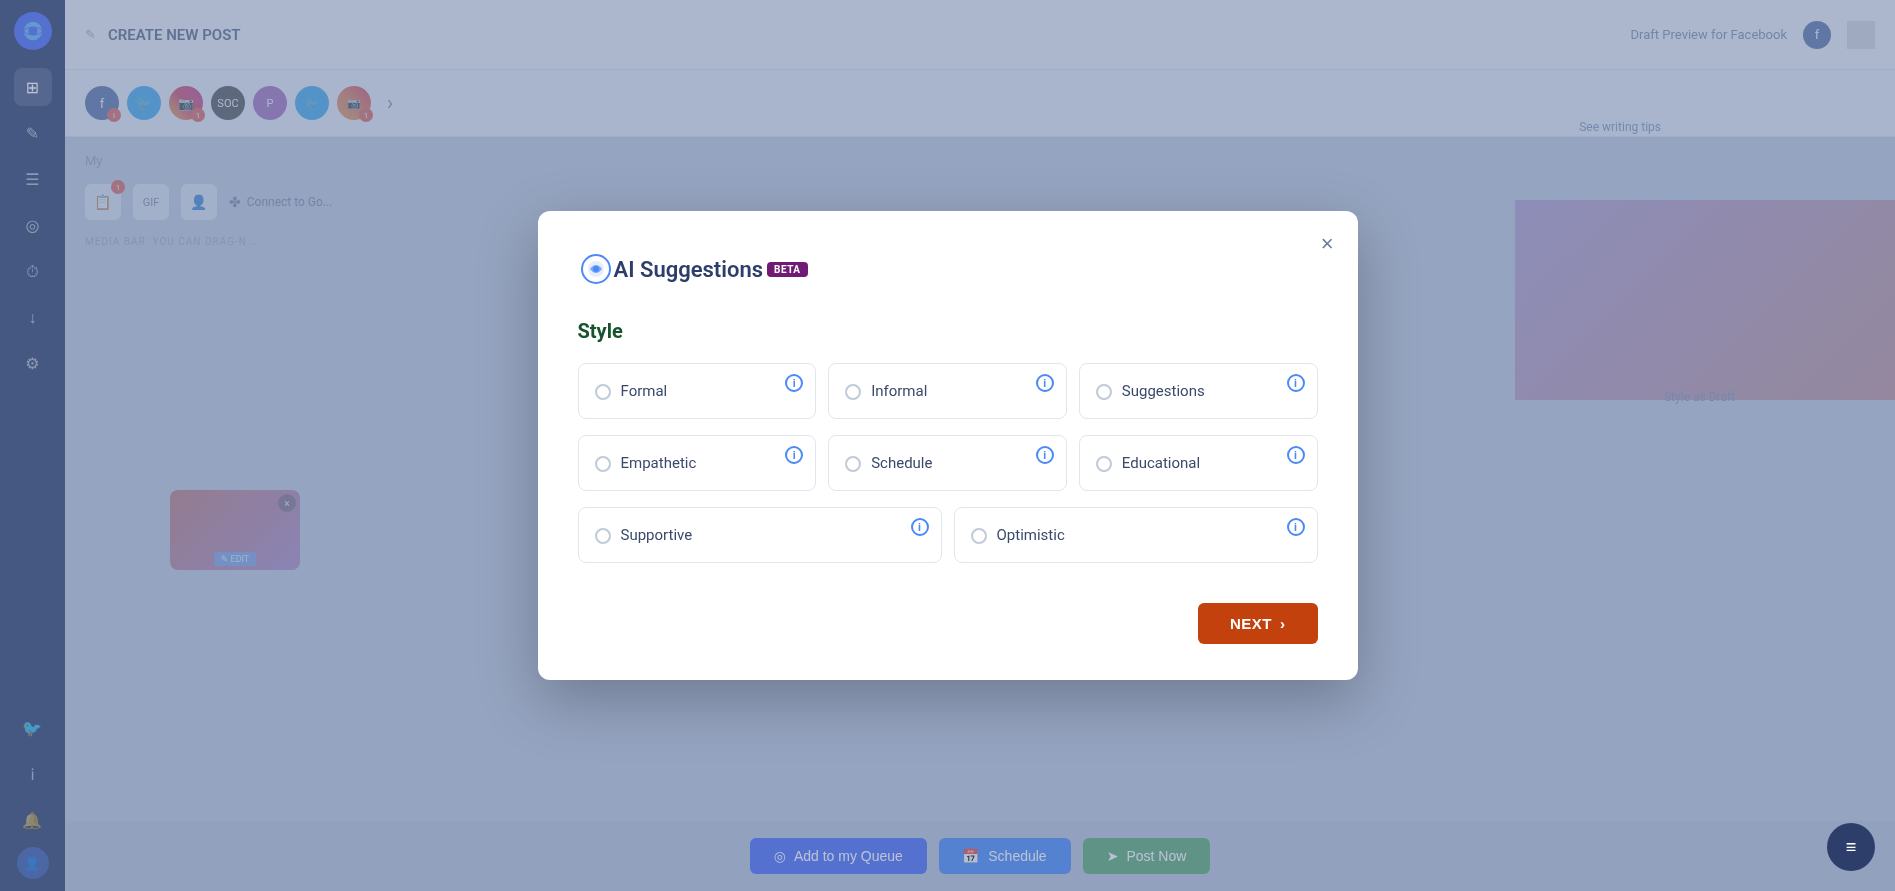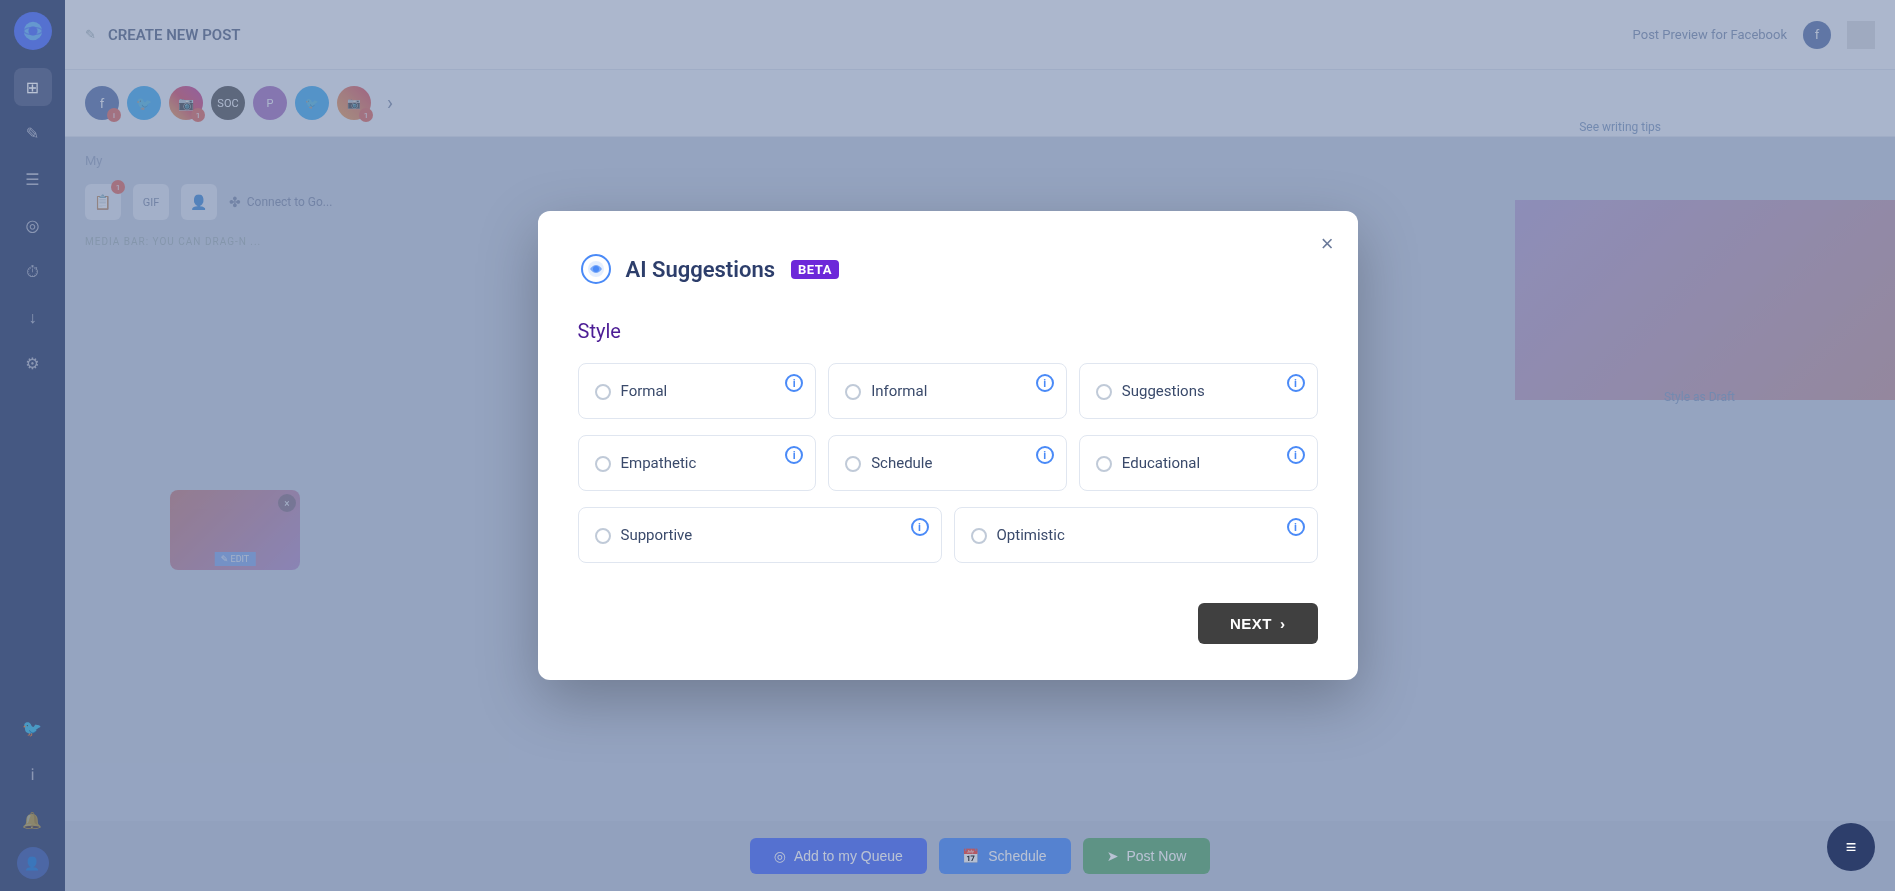--- a/index.html
+++ b/index.html
@@ -152,43 +152,42 @@
       max-width: 95vw;
       padding: 40px 40px 36px;
       position: relative;
       box-shadow: 0 20px 60px rgba(0,0,0,0.25);
       z-index: 11;
     }
 
     .modal-header {
       display: flex;
       align-items: center;
-      gap: 12px;
       margin-bottom: 32px;
     }
 
     .modal-ai-icon {
       width: 36px;
       height: 36px;
       display: flex;
       align-items: center;
       justify-content: center;
       font-size: 22px;
     }
 
     .modal-title-text {
       font-size: 22px;
       font-weight: 600;
       color: #2d3e6b;
     }
 
     .beta-badge {
-      background: #6d28d9;
+      background: #701a75;
       color: white;
-      font-size: 13px;
+      font-size: 10px;
       font-weight: 700;
       padding: 2px 7px;
       border-radius: 4px;
       letter-spacing: 0.5px;
       margin-left: 4px;
       vertical-align: middle;
     }
 
     .modal-close {
       position: absolute;
@@ -198,23 +197,23 @@
       border: none;
       font-size: 22px;
       color: #6b7a9a;
       cursor: pointer;
       line-height: 1;
       padding: 4px;
     }
 
     .modal-section-title {
       font-size: 20px;
-      color: #4c1d95;
+      color: #14532d;
       margin-bottom: 20px;
-      font-weight: 400;
+      font-weight: 700;
     }
 
     .style-grid {
       display: grid;
       grid-template-columns: 1fr 1fr 1fr;
       gap: 12px;
       margin-bottom: 16px;
     }
 
     .style-row-2 {
@@ -267,21 +266,21 @@
       justify-content: center;
       cursor: pointer;
     }
 
     .modal-footer {
       display: flex;
       justify-content: flex-end;
     }
 
     .next-btn {
-      background: #404040;
+      background: #c2410c;
       color: white;
       border: none;
       border-radius: 6px;
       padding: 12px 32px;
       font-size: 15px;
       font-weight: 600;
       cursor: pointer;
       display: flex;
       align-items: center;
       gap: 8px;
@@ -354,21 +353,21 @@
       <div class="sidebar-icon">🔔</div>
       <div class="sidebar-icon" style="width:32px;height:32px;background:#3a5aaa;border-radius:50%;color:white;font-size:13px;">👤</div>
     </div>
   </div>
 
   <div class="main-content">
     <div class="topbar">
       <span style="font-size:13px;color:#9aa;">✎</span>
       <span class="topbar-title">CREATE NEW POST</span>
       <div class="topbar-right">
-        <span>Post Preview for Facebook</span>
+        <span>Draft Preview for Facebook</span>
         <div style="width:28px;height:28px;background:#3b5998;border-radius:50%;display:flex;align-items:center;justify-content:center;color:white;font-size:13px;">f</div>
         <div style="width:28px;height:28px;background:#ddd;border-radius:50;"></div>
       </div>
     </div>
 
     <div style="padding:16px 20px;background:#f8f9fc;border-bottom:1px solid #e0e5ef;display:flex;align-items:center;gap:8px;">
       <div style="width:34px;height:34px;background:#3b5998;border-radius:50%;display:flex;align-items:center;justify-content:center;color:white;font-size:13px;position:relative;">f<span style="position:absolute;bottom:-2px;right:-2px;background:#e74c3c;color:white;font-size:8px;width:14px;height:14px;border-radius:50%;display:flex;align-items:center;justify-content:center;">i</span></div>
       <div style="width:34px;height:34px;background:#1da1f2;border-radius:50%;display:flex;align-items:center;justify-content:center;color:white;font-size:13px;position:relative;">🐦</div>
       <div style="width:34px;height:34px;background:linear-gradient(45deg,#f09433,#e6683c,#dc2743,#cc2366,#bc1888);border-radius:50%;display:flex;align-items:center;justify-content:center;color:white;font-size:13px;position:relative;">📷<span style="position:absolute;bottom:-2px;right:-2px;background:#e74c3c;color:white;font-size:8px;width:14px;height:14px;border-radius:50%;display:flex;align-items:center;justify-content:center;">1</span></div>
       <div style="width:34px;height:34px;background:#333;border-radius:50%;display:flex;align-items:center;justify-content:center;color:white;font-size:11px;">SOC</div>

